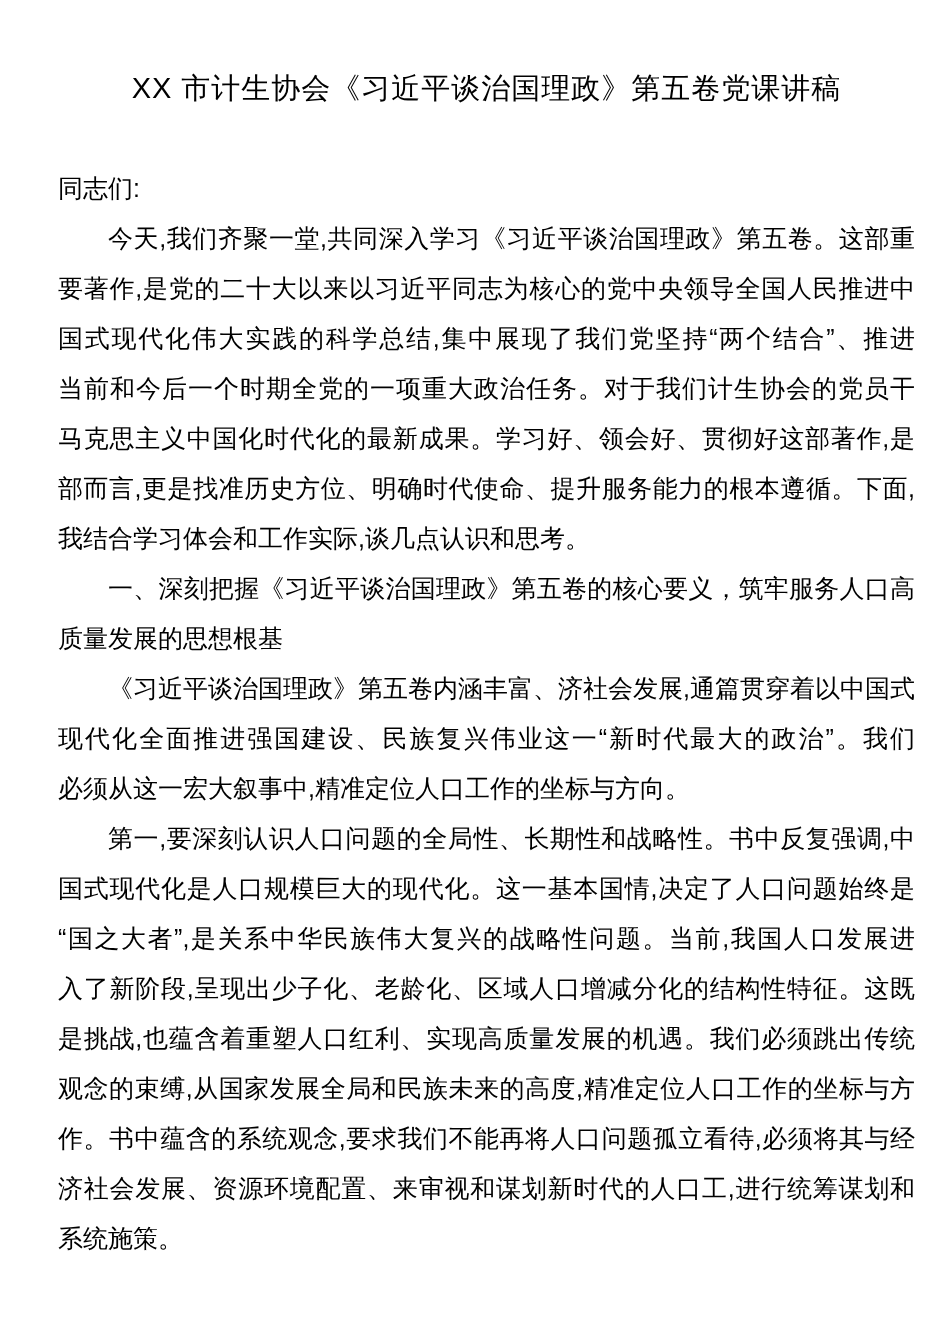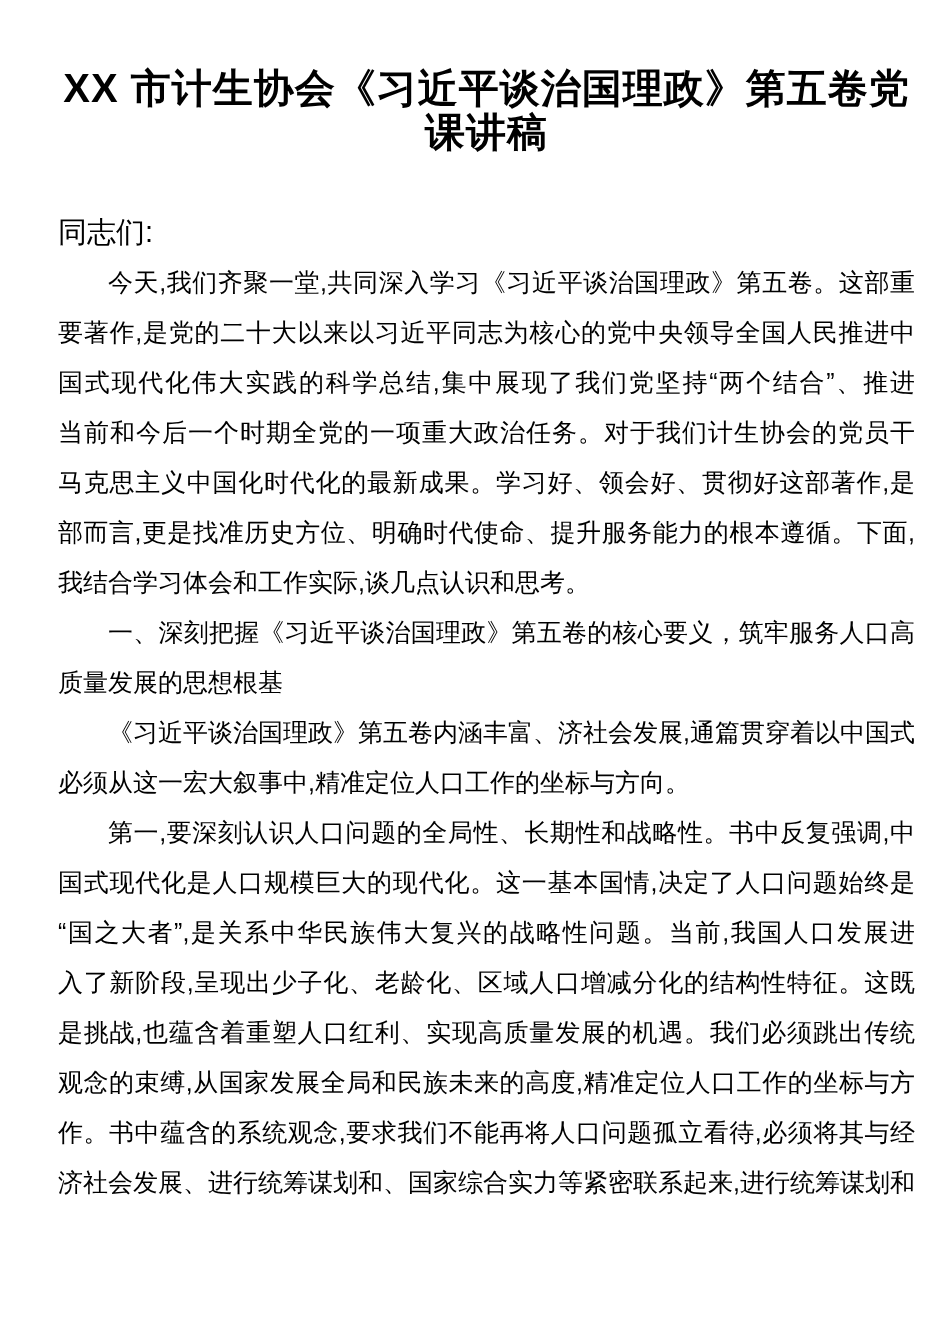--- a/index.html
+++ b/index.html
@@ -15,44 +15,44 @@
     overflow: hidden;
   }
   .page {
     box-sizing: border-box;
     width: 950px;
     height: 1344px;
     padding: 66px 35px 40px 58px;
     background: #ffffff;
   }
   .doc-title {
-    font-size: 40px;
+    font-size: 29px;
     line-height: 44px;
-    font-weight: 700;
+    font-weight: 400;
     text-align: center;
     letter-spacing: 1px;
     margin: 0 0 53px 0;
   }
   .line {
     font-size: 25px;
     height: 50px;
     line-height: 50px;
     overflow: hidden;
     text-align: justify;
     text-align-last: justify;
   }
   .line.para-last {
     text-align: center;
     text-align-last: left;
   }
   .line.indent {
     text-indent: 50px;
   }
   .salutation {
-    font-size: 29px;
+    font-size: 25px;
     height: 50px;
     line-height: 50px;
     text-align: left;
   }
 </style>
 </head>
 <body>
 
 <div class="page">
   <h1 class="doc-title">XX 市计生协会《习近平谈治国理政》第五卷党课讲稿</h1>
@@ -68,26 +68,28 @@
         <div class="line">马克思主义中国化时代化的最新成果。学习好、领会好、贯彻好这部著作,是</div>
         <div class="line">部而言,更是找准历史方位、明确时代使命、提升服务能力的根本遵循。下面,</div>
         <div class="line para-last">我结合学习体会和工作实际,谈几点认识和思考。</div>
       </div>
       <div>
         <div class="line indent">一、深刻把握《习近平谈治国理政》第五卷的核心要义，筑牢服务人口高</div>
         <div class="line para-last">质量发展的思想根基</div>
       </div>
       <div>
         <div class="line indent">《习近平谈治国理政》第五卷内涵丰富、济社会发展,通篇贯穿着以中国式</div>
+        <div class="line">现代化全面推进强国建设、民族复兴伟业这一“新时代最大的政治”。我们</div>
         <div class="line para-last">必须从这一宏大叙事中,精准定位人口工作的坐标与方向。</div>
       </div>
       <div>
         <div class="line indent">第一,要深刻认识人口问题的全局性、长期性和战略性。书中反复强调,中</div>
         <div class="line">国式现代化是人口规模巨大的现代化。这一基本国情,决定了人口问题始终是</div>
         <div class="line">“国之大者”,是关系中华民族伟大复兴的战略性问题。当前,我国人口发展进</div>
         <div class="line">入了新阶段,呈现出少子化、老龄化、区域人口增减分化的结构性特征。这既</div>
         <div class="line">是挑战,也蕴含着重塑人口红利、实现高质量发展的机遇。我们必须跳出传统</div>
         <div class="line">观念的束缚,从国家发展全局和民族未来的高度,精准定位人口工作的坐标与方向</div>
         <div class="line">作。书中蕴含的系统观念,要求我们不能再将人口问题孤立看待,必须将其与经</div>
-        <div class="line">济社会发展、进行统筹谋划和、国家综合实力等紧密联系起来,进行统筹谋划和</div>
+        <div class="line">济社会发展、资源环境配置、来审视和谋划新时代的人口工,进行统筹谋划和</div>
+        <div class="line para-last">系统施策。</div>
       </div>
     </div>
 </div>
 
 </body></html>

